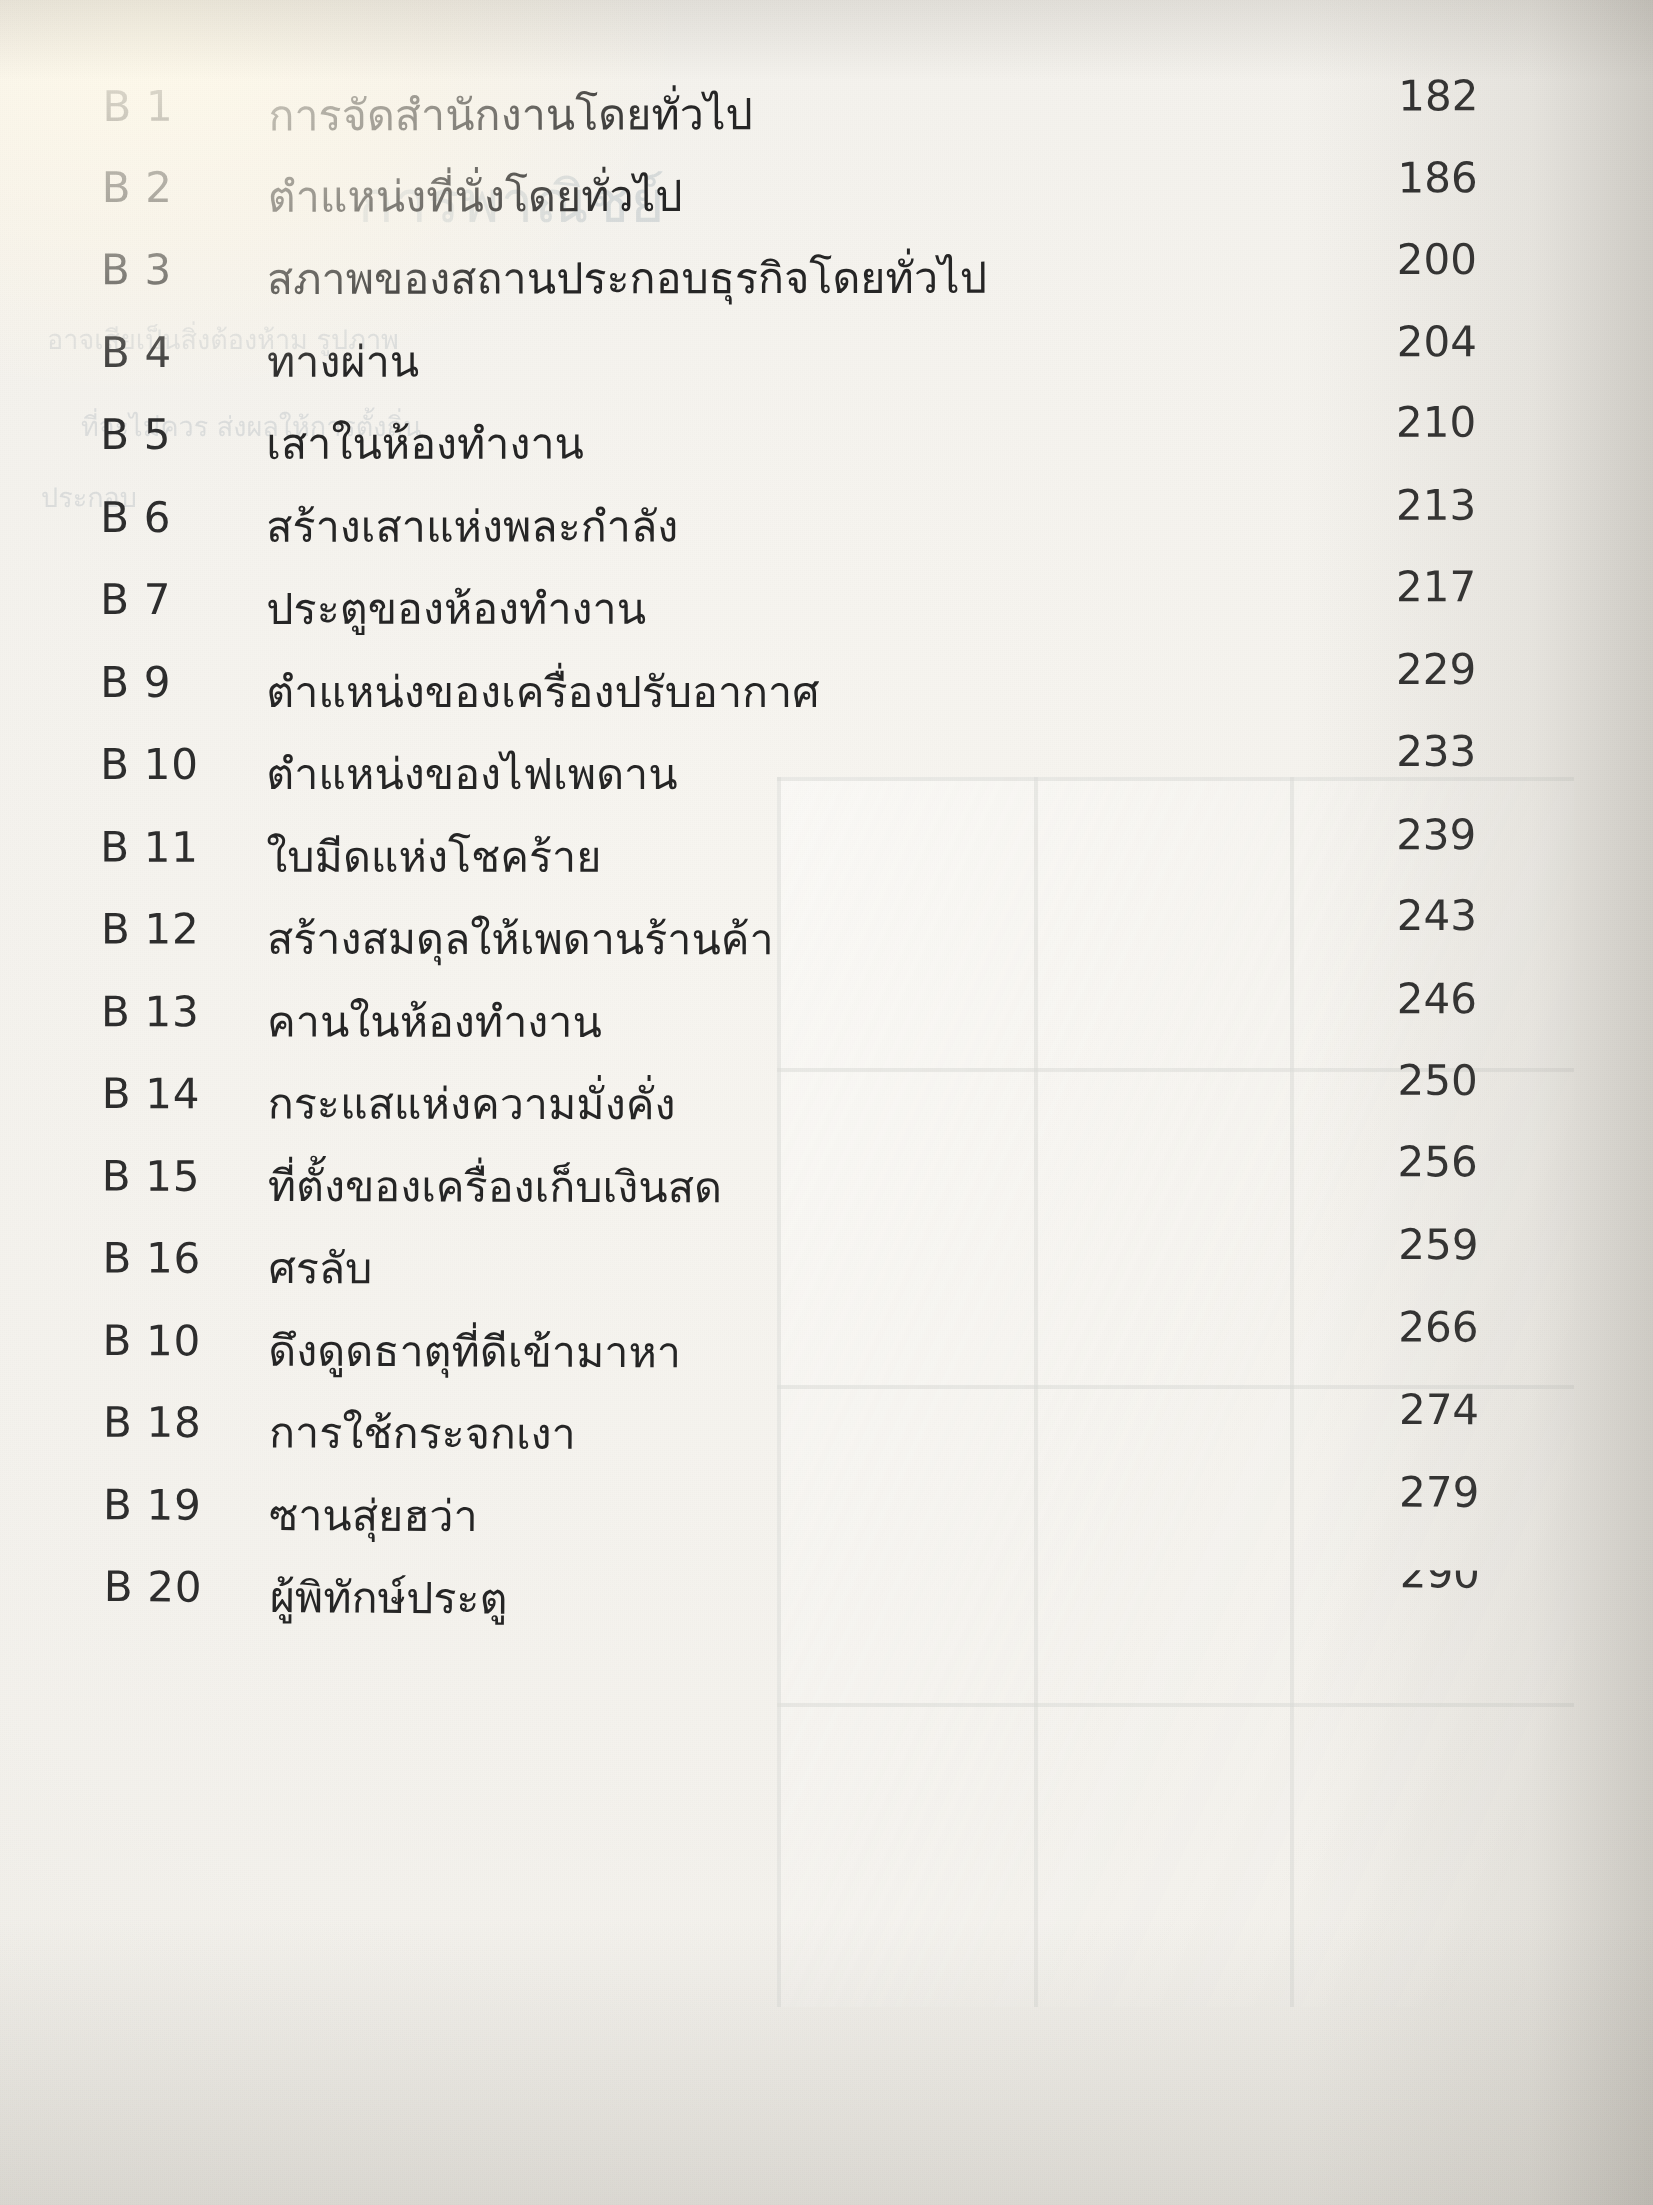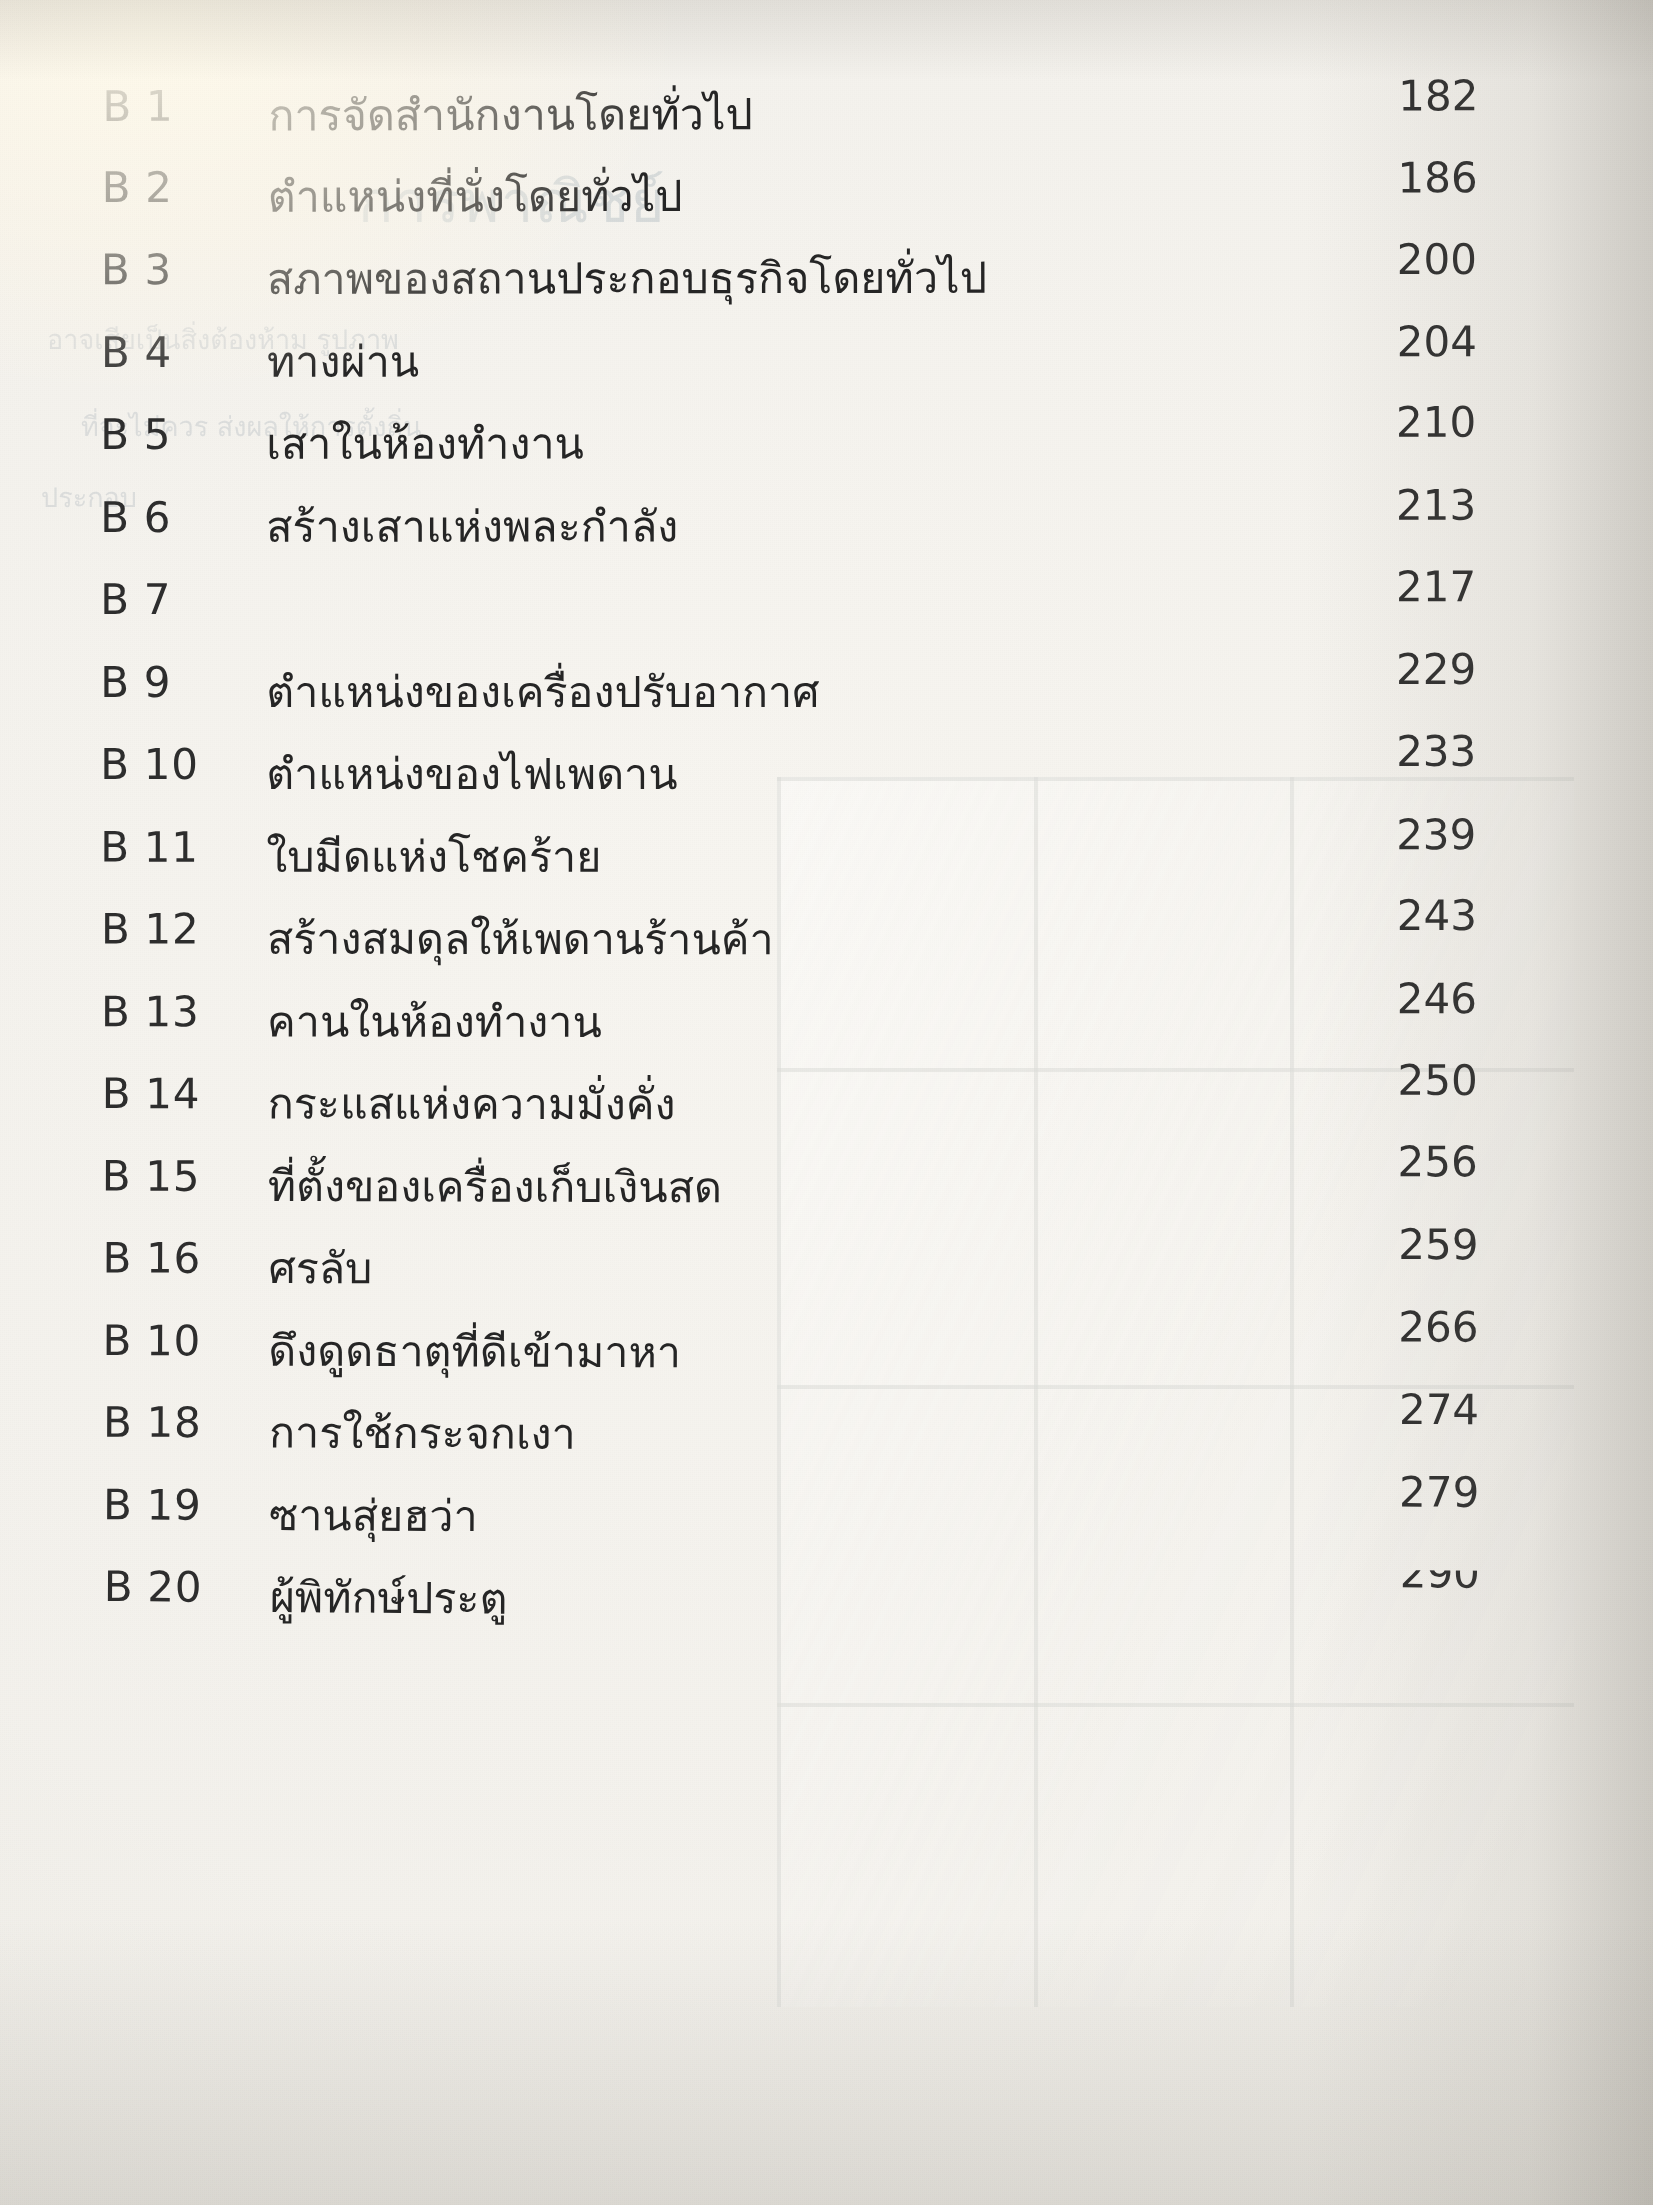--- a/index.html
+++ b/index.html
@@ -252,20 +252,21 @@
     </div>
 
     <div class="toc-row">
       <span class="toc-code">B 6</span>
       <span class="toc-title">สร้างเสาแห่งพละกำลัง</span>
       <span class="toc-page">213</span>
     </div>
 
     <div class="toc-row">
       <span class="toc-code">B 7</span>
+      <span class="toc-title">ประตูของห้องทำงาน</span>
       <span class="toc-page">217</span>
     </div>
 
 
     <div class="toc-row">
       <span class="toc-code">B 9</span>
       <span class="toc-title">ตำแหน่งของเครื่องปรับอากาศ</span>
       <span class="toc-page">229</span>
     </div>
 

